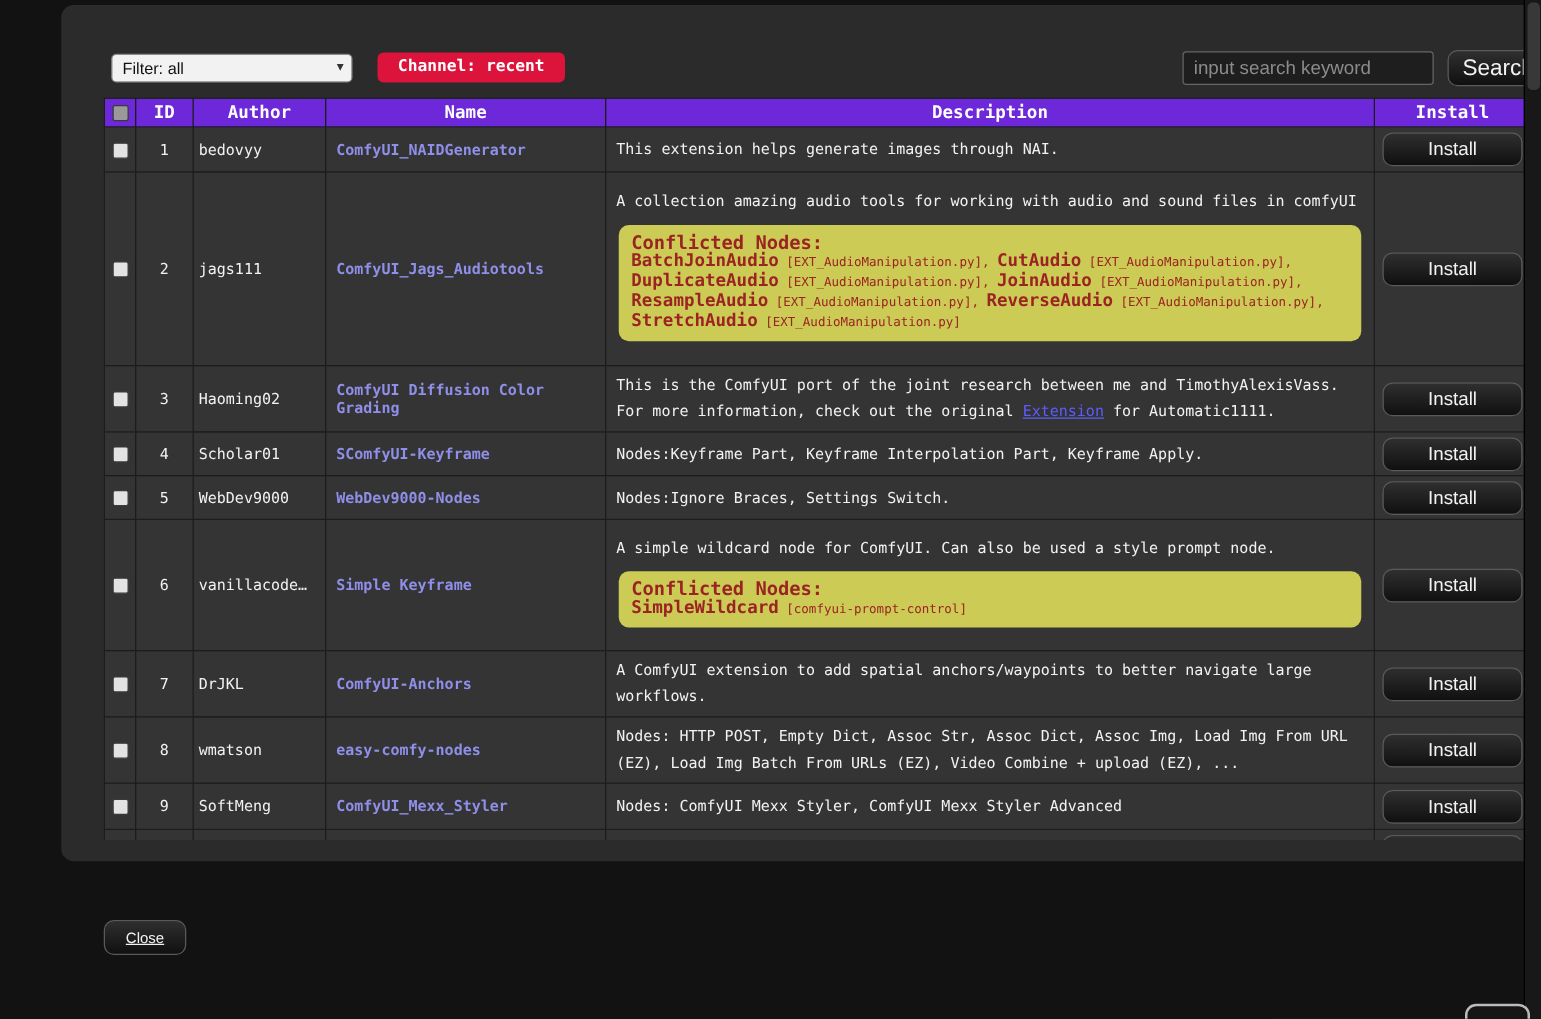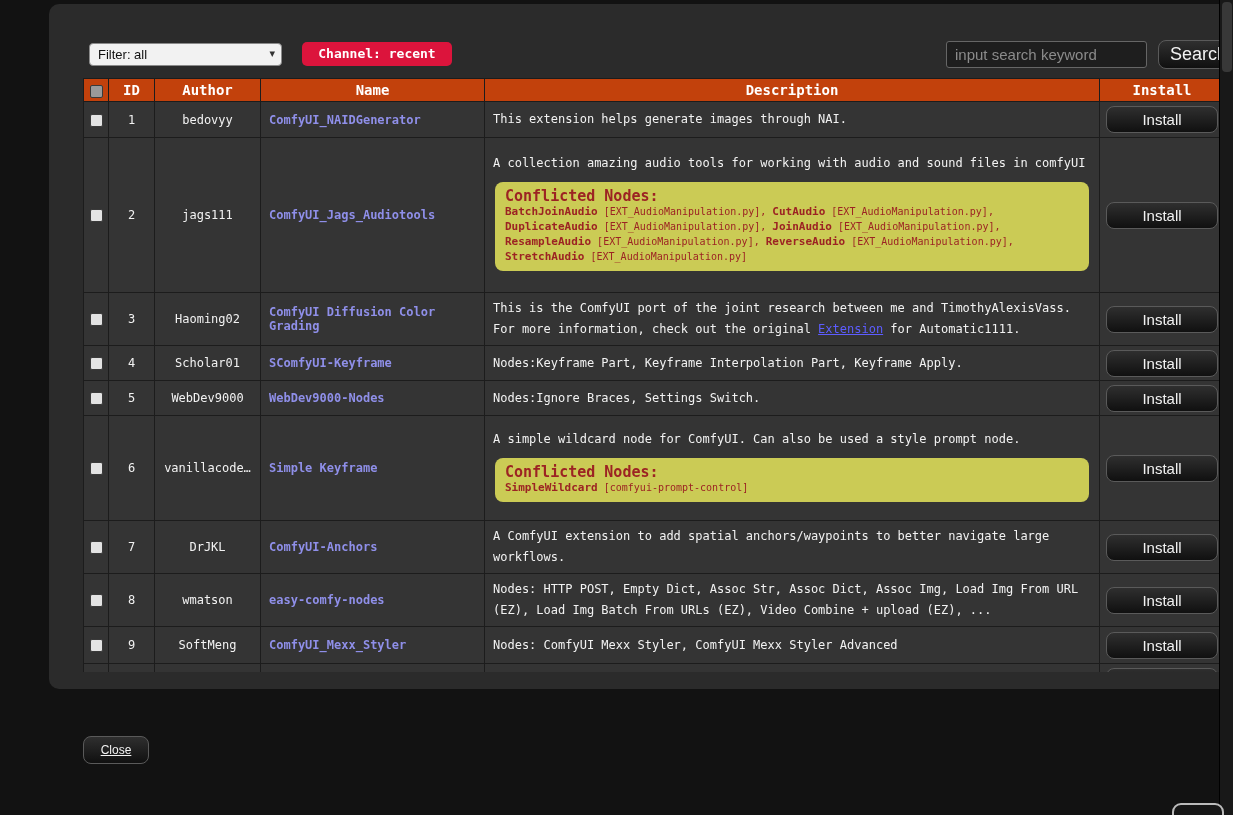--- a/index.html
+++ b/index.html
@@ -47,53 +47,53 @@
     color:#f2f2f2;border:1px solid #5a5a5a;border-radius:8px;
     font-family:"Liberation Sans",sans-serif;cursor:pointer;
   }
   .search-btn{position:absolute;left:1109px;top:36px;width:81px;height:29px;font-size:18px;}
   .close-btn{position:absolute;left:34px;top:732px;width:66px;height:28px;font-size:12px;text-decoration:underline;}
   
   .table-wrap{position:absolute;left:34px;top:74px;width:1155px;height:594px;overflow:hidden;}
   table{border-collapse:collapse;table-layout:fixed;width:1141px;}
   th,td{border:1px solid #1c1c1c;}
   thead tr{height:23px;}
-  thead th{background:#c2410c;color:#fff;font-weight:bold;font-size:14px;text-align:center;}
+  thead th{background:#6d28d9;color:#fff;font-weight:bold;font-size:14px;text-align:center;}
   td{background:#343434;color:#f2f2f2;font-size:12px;vertical-align:middle;}
   tbody tr:nth-child(1){height:36px}
   tbody tr:nth-child(2){height:155px}
   tbody tr:nth-child(3){height:47px}
   tbody tr:nth-child(4){height:35px}
   tbody tr:nth-child(5){height:35px}
   tbody tr:nth-child(6){height:105px}
   tbody tr:nth-child(7){height:45px}
   tbody tr:nth-child(8){height:45px}
   tbody tr:nth-child(9){height:37px}
   tbody tr:nth-child(10){height:36px}
   .c-check{text-align:center;}
   .c-id{text-align:center;}
-  .c-author{padding:0 4px;white-space:nowrap;overflow:hidden;text-align:center;}
+  .c-author{padding:0 4px;white-space:nowrap;overflow:hidden;}
   .c-name{padding:0 8px;}
   .name-link{color:var(--name-link);font-weight:bold;text-decoration:none;cursor:pointer;}
   .c-desc{padding:5px 8px;line-height:21px;}
   .desc-link{color:var(--desc-link);text-decoration:underline;cursor:pointer;}
   .c-install{text-align:center;}
   .install-btn{width:112px;height:27px;font-size:15px;display:block;margin:0 auto;}
   .cb{
     appearance:none;-webkit-appearance:none;width:13px;height:13px;
     background:#e3e3e3;border:1px solid #3a3a3a;border-radius:2px;vertical-align:middle;margin:0;
   }
   .cb-header{background:#9a9a9a;}
   .conflict{
     background:var(--conflict-bg);color:var(--conflict-text);
     border-radius:8px;padding:7px 10px;margin:8px 2px 6px 2px;
     font-size:10px;line-height:15px;
   }
   .conflict-title{font-weight:bold;font-size:15px;}
-  .cnode{font-weight:bold;font-size:11px;}
+  .cnode{font-weight:bold;font-size:14px;}
   .csrc{font-size:10px;}
   
   .table-scrollbar{
     position:absolute;right:0;top:0;width:12px;height:594px;
     background:#1a1a1a;border:1px solid #060606;
   }
   .table-scrollbar-thumb{
     position:absolute;left:1px;top:2px;width:8px;height:74px;
     background:#8f8f8f;border-radius:4px;
   }

